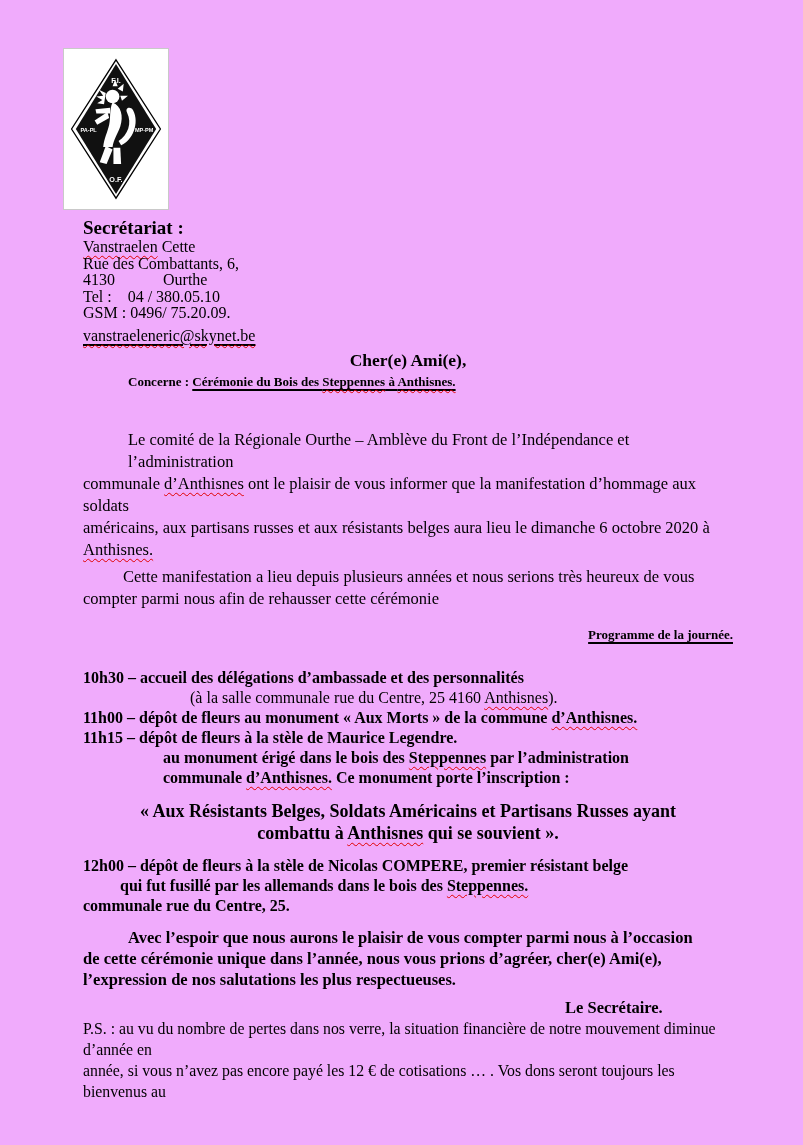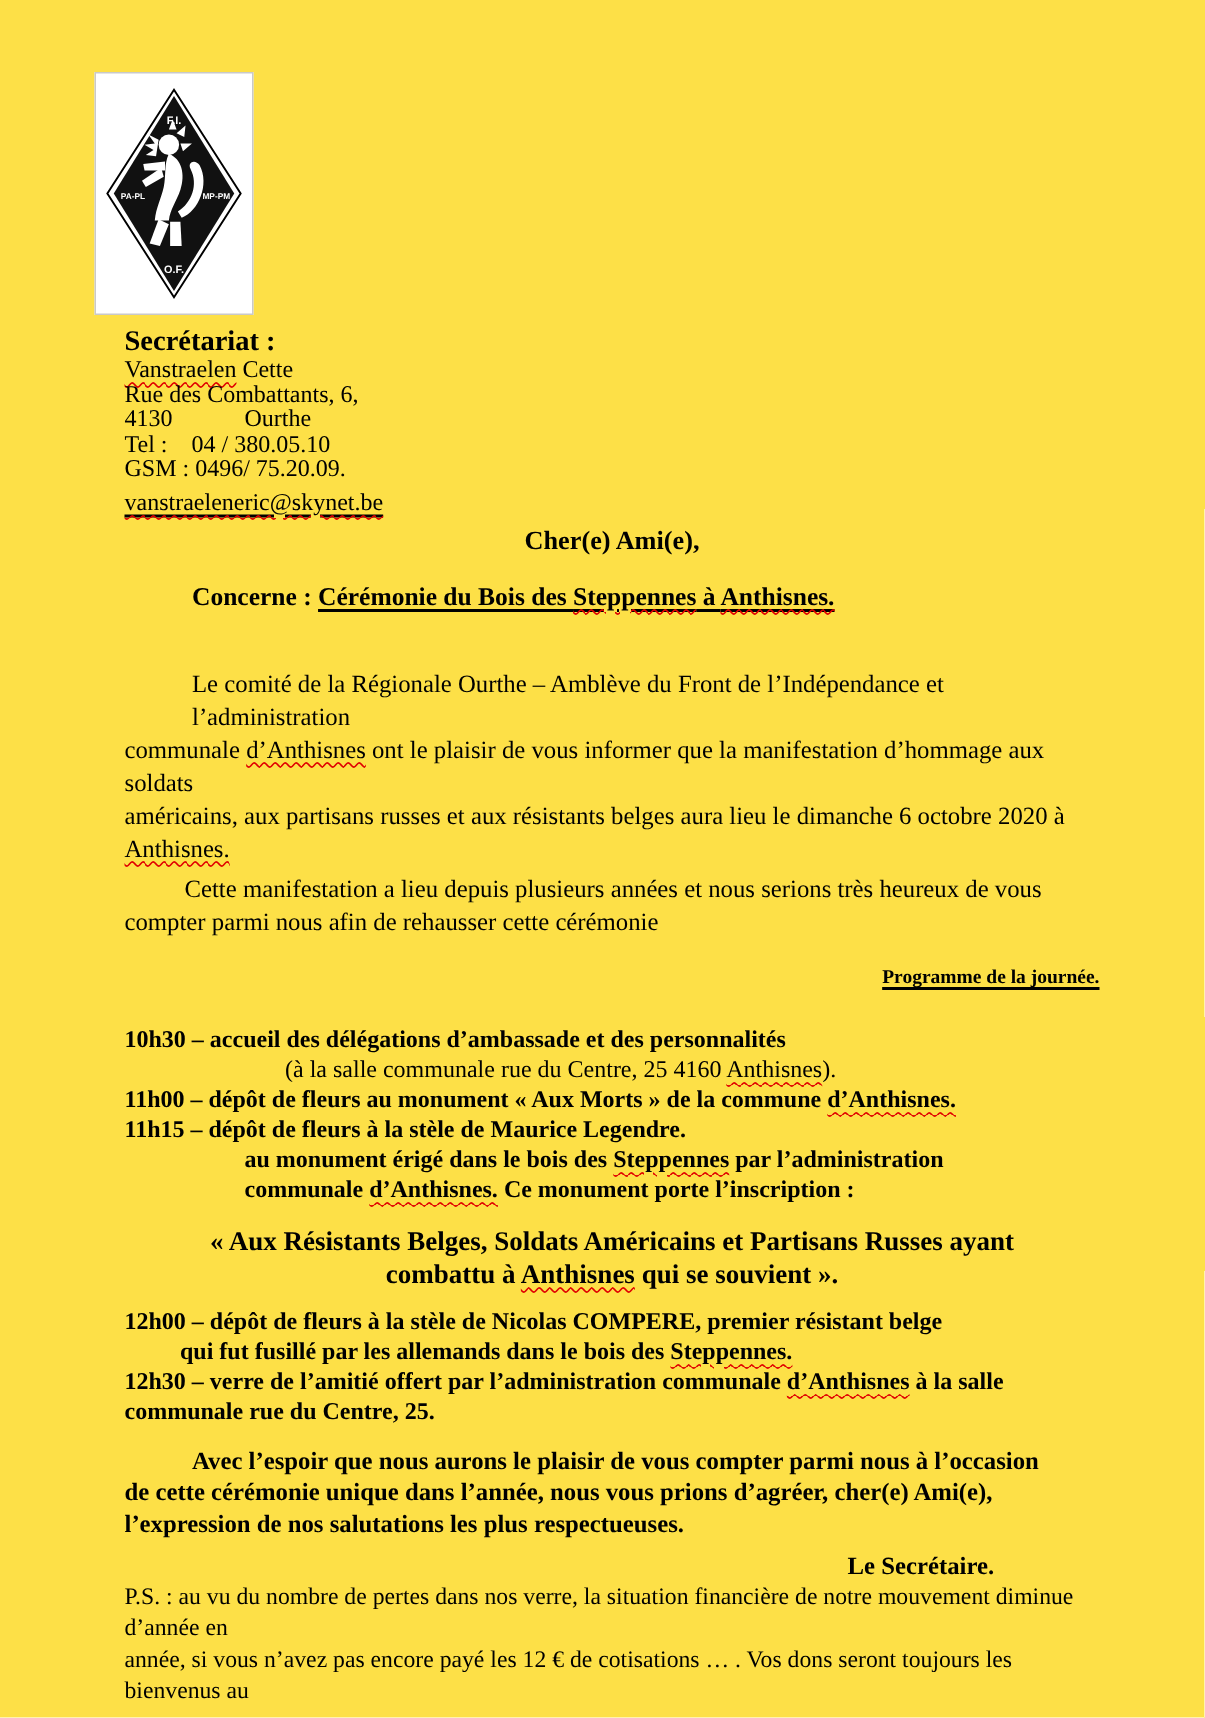--- a/index.html
+++ b/index.html
@@ -1,20 +1,20 @@
 <!DOCTYPE html>
 <html><head>
 <meta charset="utf-8">
 <style>
   html,body { margin:0; padding:0; background:#ffffff; }
   .page {
     position: relative;
     width: 803px;
     height: 1145px;
-    background: #fde047;
+    background: #f0abfc;
     color: #000;
     font-family: "Liberation Serif", serif;
     overflow: hidden;
     box-sizing: border-box;
     padding: 48px 70px 0 83px;
   }
   .logo-box {
     width: 106px;
     height: 162px;
     border: 1px solid #c9c9c9;
@@ -36,21 +36,21 @@
     text-underline-offset: 3px;
   }
   .sq {
     text-decoration: underline;
     text-decoration-style: wavy;
     text-decoration-color: #e00000;
     text-decoration-thickness: 1px;
     text-underline-offset: 3px;
   }
   .salutation { margin-top: 4px; text-align: center; font-weight: bold; font-size: 17.5px; line-height: 22px; }
-  .concerne { margin-top: 16px; margin-left: 45px; font-weight: bold; font-size: 17px; line-height: 22px; }
+  .concerne { margin-left: 45px; font-weight: bold; font-size: 13px; line-height: 22px; }
   .para { font-size: 16.5px; line-height: 22px; }
   .para1 { margin-top: 36px; }
   .para2 { margin-top: 5px; }
   .ind45 { margin-left: 45px; }
   .ind40 { margin-left: 40px; }
   .prog-title { margin-top: 14px; text-align: right; font-weight: bold; font-size: 13px; line-height: 22px; }
   .prog { margin-top: 22px; font-size: 16px; line-height: 20px; font-weight: bold; }
   .prog2 { margin-top: 12px; font-size: 16px; line-height: 20px; font-weight: bold; }
   .sub107 { margin-left: 107px; font-weight: normal; }
   .sub80 { margin-left: 80px; }
@@ -126,21 +126,20 @@
   </div>
 
   <div class="quote">
     <div class="line">« Aux Résistants Belges, Soldats Américains et Partisans Russes ayant</div>
     <div class="line"><span>combattu à </span><span class="sq">Anthisnes</span><span> qui se souvient ».</span></div>
   </div>
 
   <div class="prog2">
     <div class="line">12h00 – dépôt de fleurs à la stèle de Nicolas COMPERE, premier résistant belge</div>
     <div class="line sub37"><span>qui fut fusillé par les allemands dans le bois des </span><span class="sq">Steppennes.</span></div>
-    <div class="line"><span>12h30 – verre de l’amitié offert par l’administration communale </span><span class="sq">d’Anthisnes</span><span> à la salle</span></div>
     <div class="line">communale rue du Centre, 25.</div>
   </div>
 
   <div class="closing">
     <div class="line ind45">Avec l’espoir que nous aurons le plaisir de vous compter parmi nous à l’occasion</div>
     <div class="line">de cette cérémonie unique dans l’année, nous vous prions d’agréer, cher(e) Ami(e),</div>
     <div class="line">l’expression de nos salutations les plus respectueuses.</div>
   </div>
 
   <div class="signature">Le Secrétaire.</div>

